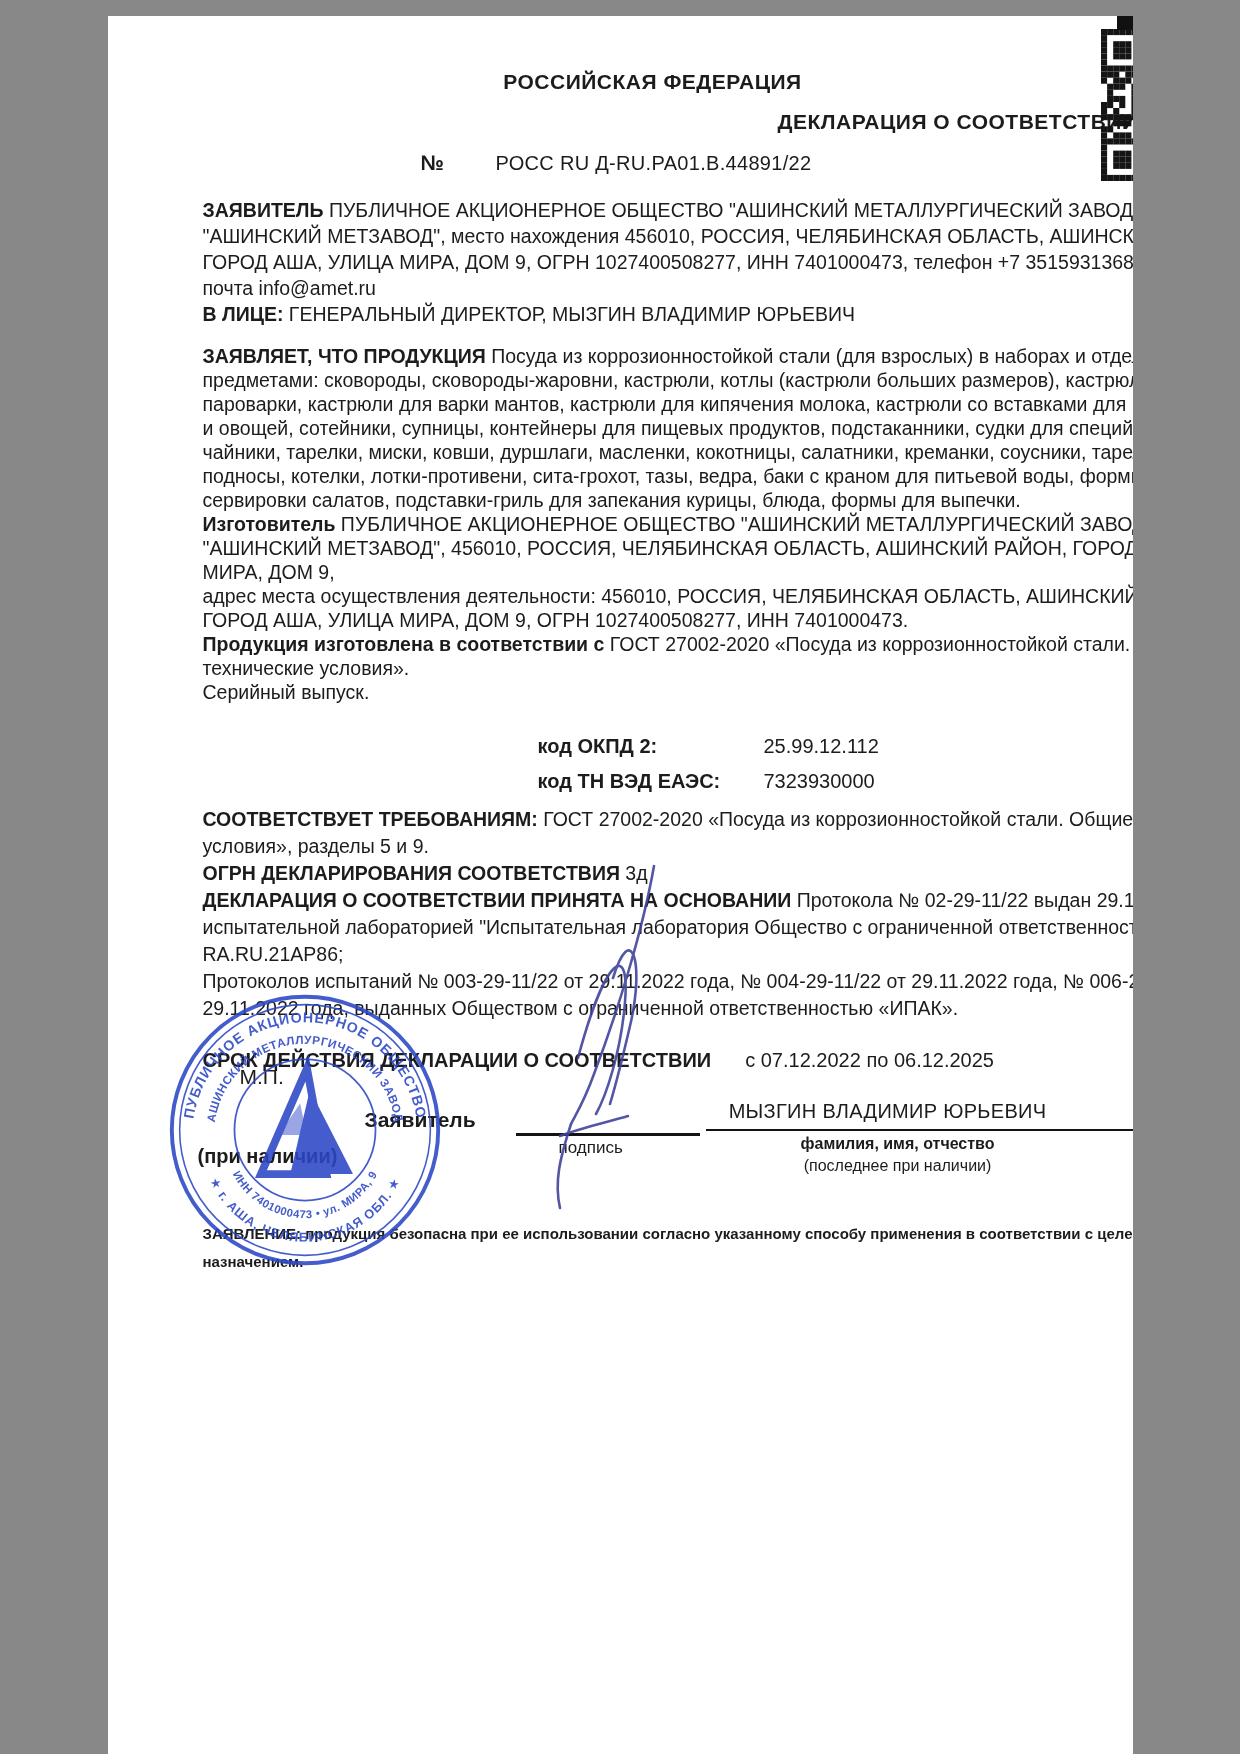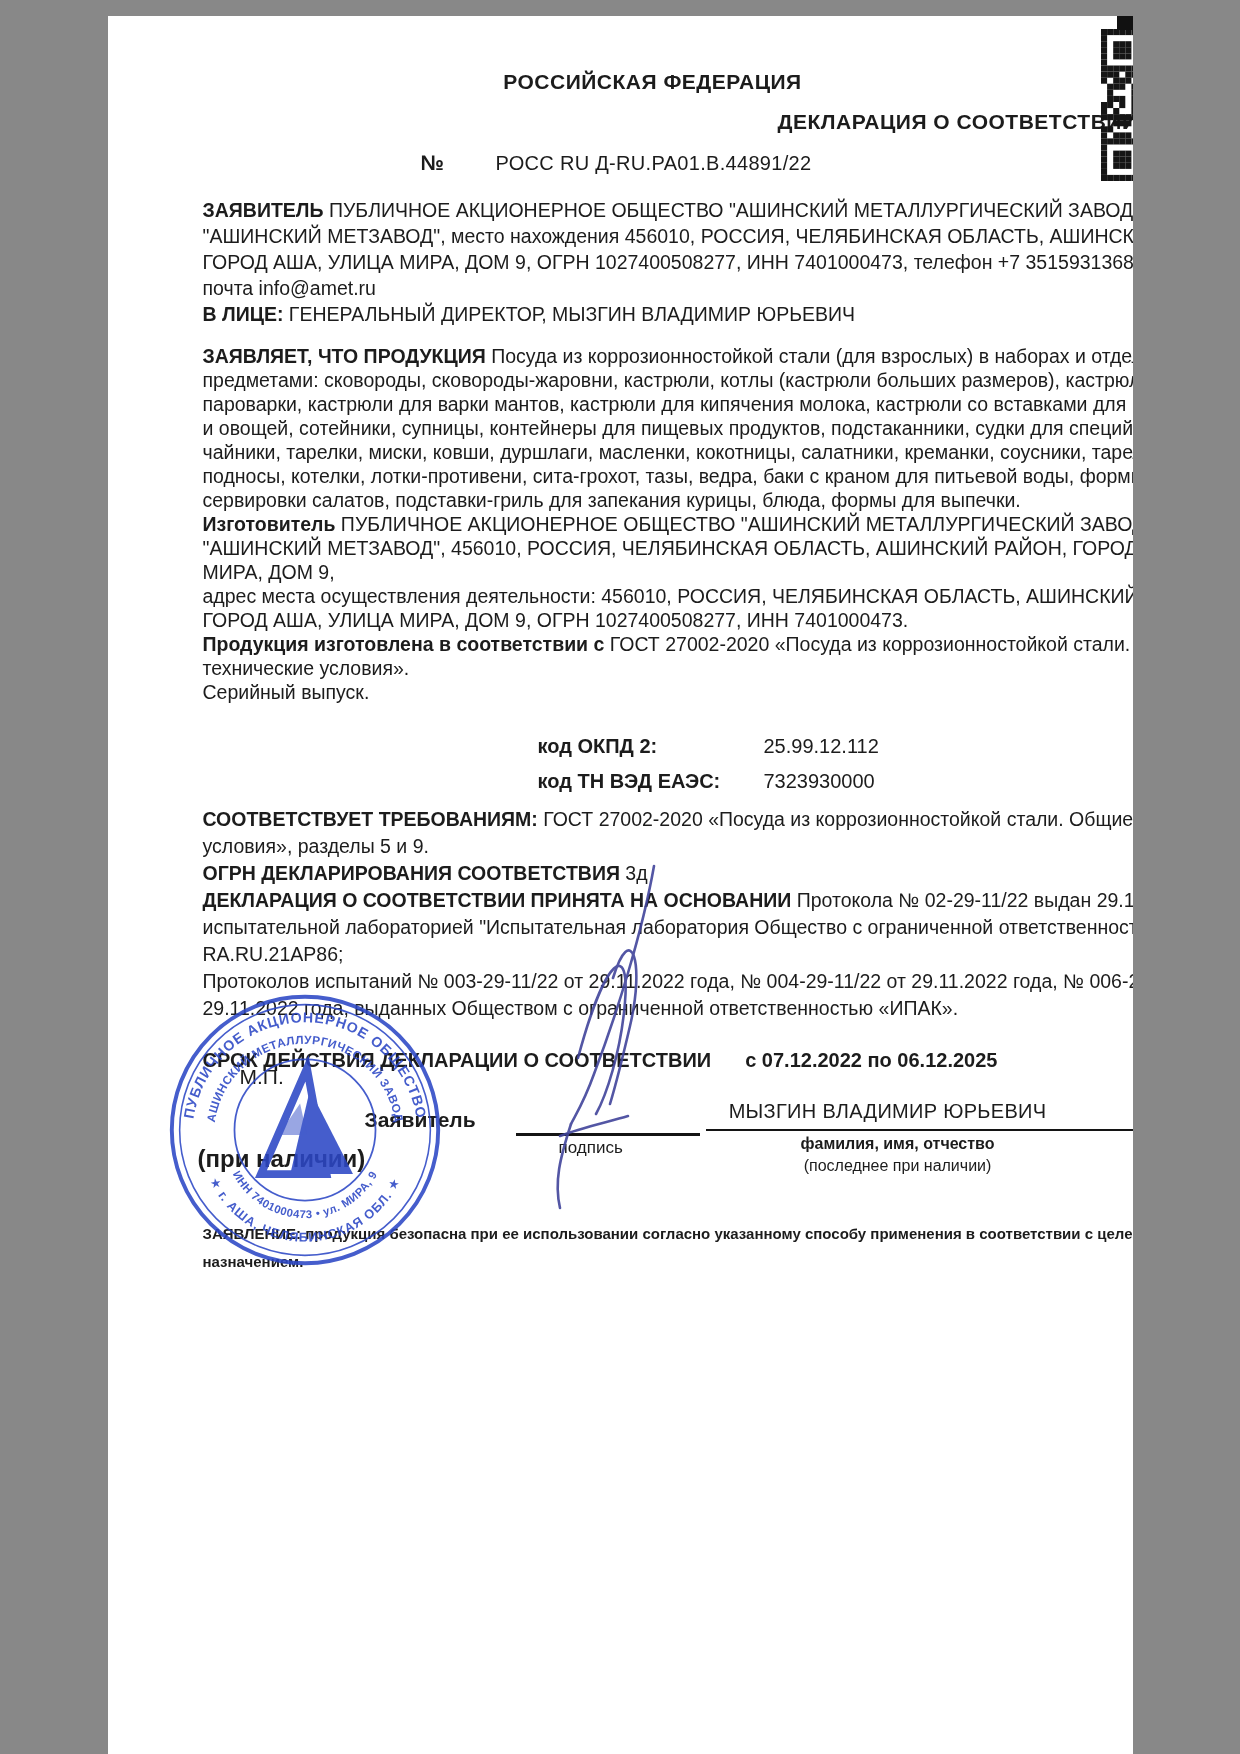--- a/index.html
+++ b/index.html
@@ -15,23 +15,23 @@
   .block{position:absolute;left:95px;width:1064px;font-size:19.5px;}
   .block p{margin:0;padding:0;}
   b{font-weight:bold;}
   .applicant{top:181px;line-height:26px;}
   .product{top:328px;line-height:24px;width:1070px;}
   .codes{top:719px;}
   .code-row{display:flex;margin-left:335px;font-size:20px;margin-bottom:12px;}
   .code-row .clabel{font-weight:bold;width:226px;}
   .compliance{top:790px;line-height:27px;width:1070px;}
   .validity{top:1033px;font-size:20px;}
-  .validity .vvalue{margin-left:34px;font-weight:bold;}
+  .validity .vvalue{margin-left:34px;font-weight:normal;}
   .mp{left:132px;top:1049px;font-weight:normal;font-size:21px;}
-  .mp-note{left:90px;top:1129px;font-weight:bold;font-size:24px;}
+  .mp-note{left:90px;top:1129px;font-weight:bold;font-size:20px;}
   .applicant-label{left:257px;top:1092px;font-weight:bold;font-size:21px;}
   .sig-line{left:408px;top:1117px;width:184px;border-top:3px solid #141414;}
   .sig-caption{left:451px;top:1122px;font-size:17px;}
   .name{left:590px;top:1084px;width:380px;text-align:center;font-size:20px;letter-spacing:.3px;}
   .name-line{left:598px;top:1113px;width:572px;border-top:2px solid #141414;}
   .name-cap1{left:630px;top:1119px;width:320px;text-align:center;font-weight:bold;font-size:16px;}
   .name-cap2{left:630px;top:1141px;width:320px;text-align:center;font-weight:normal;font-size:16px;}
   .statement{top:1204px;width:1032px;font-weight:bold;font-size:15px;line-height:28px;}
   .qr{position:absolute;left:993px;top:13px;width:152px;height:152px;}
   .corner-mark{position:absolute;right:0;top:0;width:16px;height:14px;background:#111;}

